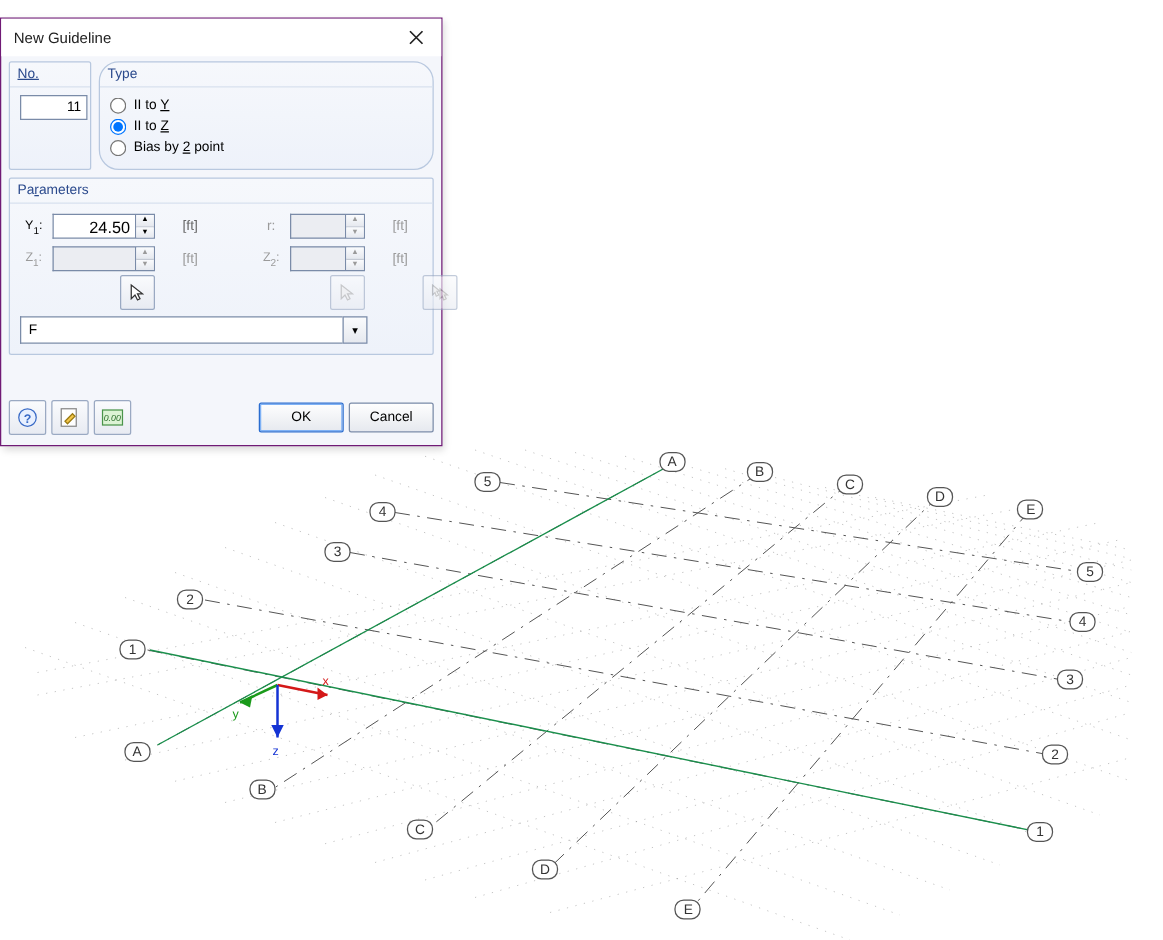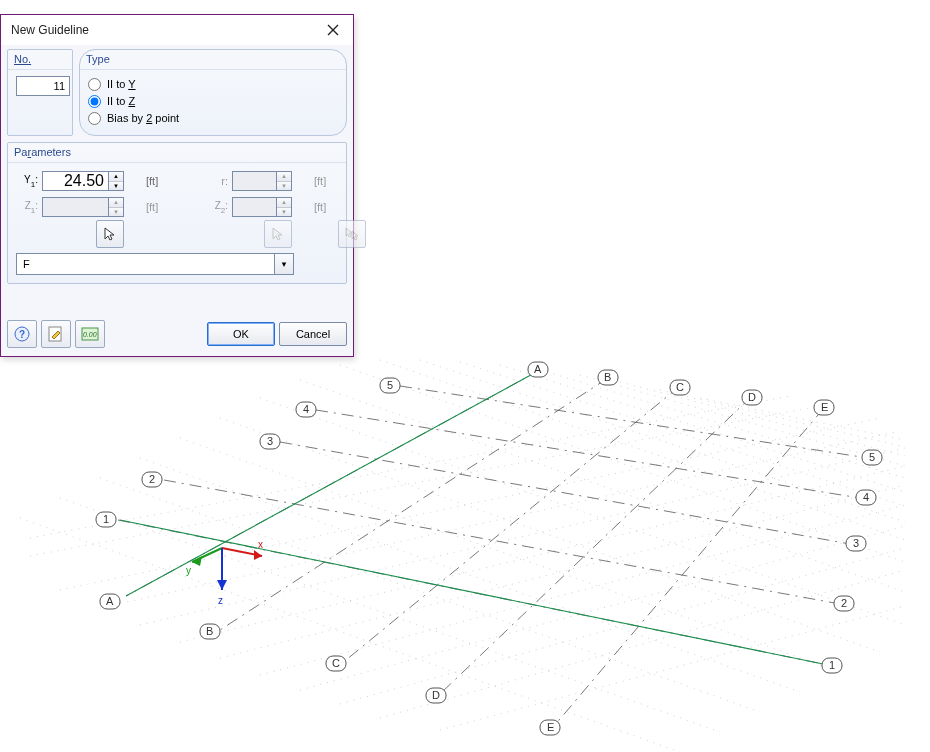--- a/index.html
+++ b/index.html
@@ -96,38 +96,38 @@
 
   .grp-params { margin-top: 6px; }
 
   .param-grid {
     display: grid;
     grid-template-columns: 22px 82px 14px 20px   32px   22px 60px 14px 20px;
     grid-auto-rows: 24px;
     align-items: center;
     gap: 2px 4px;
   }
-  .plab { text-align: right; }
+  .plab { text-align: center; }
   .plab.sub { font-size: 10px; position: relative; }
   .plab.sub sub { font-size: 8px; position: relative; top: 1px; }
   .punit { color: #666; font-size: 11px; }
   .disabled { color: #9a9a9a; }
 
   .spinbox {
     display: flex;
     height: 20px;
   }
   .spinbox input {
     flex: 1;
     width: 10px;
     border: 1px solid #7a8ba8;
     border-right: none;
     text-align: right;
     padding: 0 4px;
-    font-size: 16px;
+    font-size: 13px;
     background: #fff;
   }
   .spinbox.disabled input {
     background: #ebedf2;
     color: #999;
   }
   .spinbox .arrows {
     width: 14px;
     display: flex;
     flex-direction: column;

